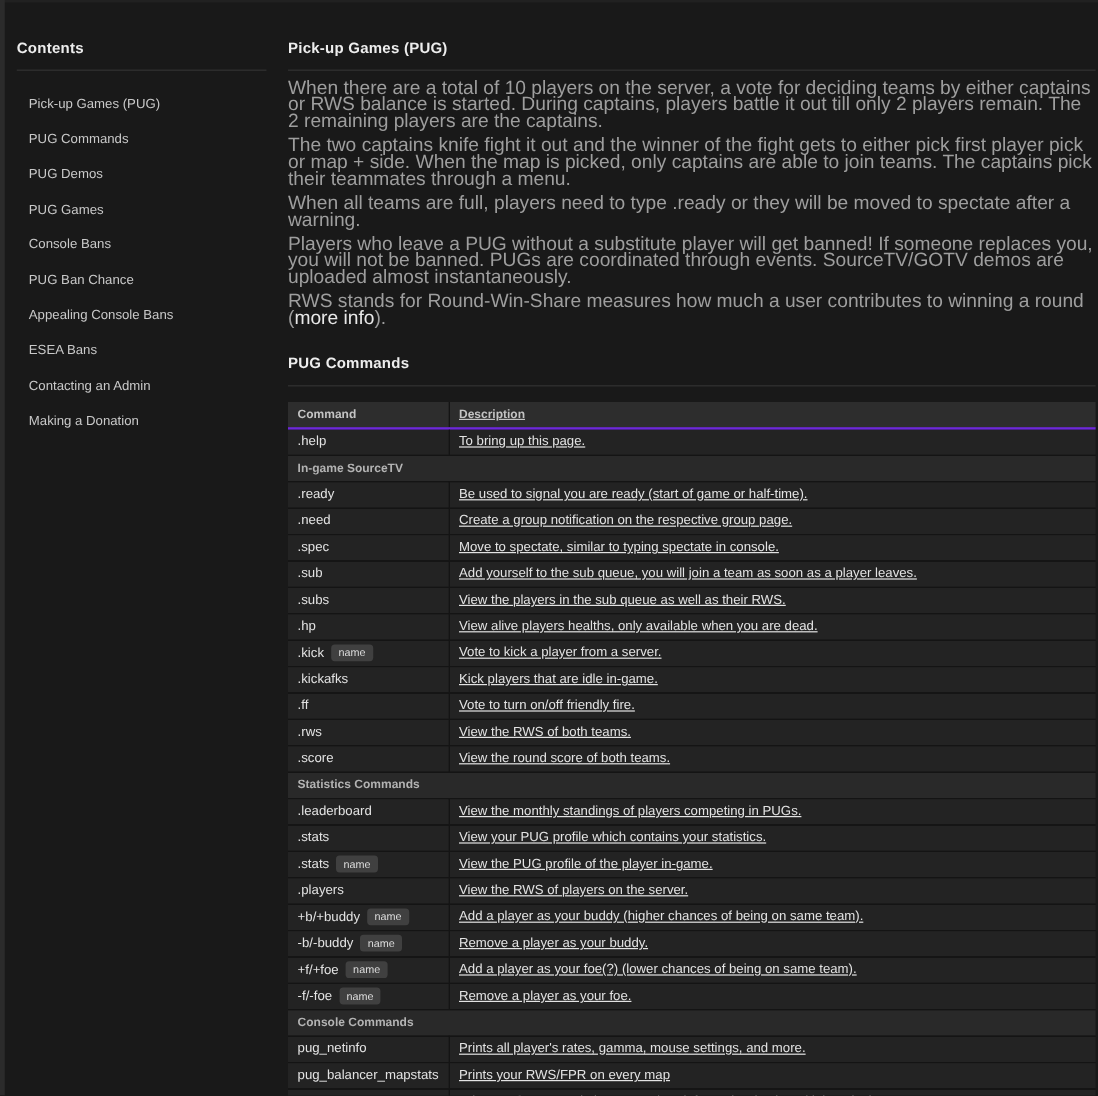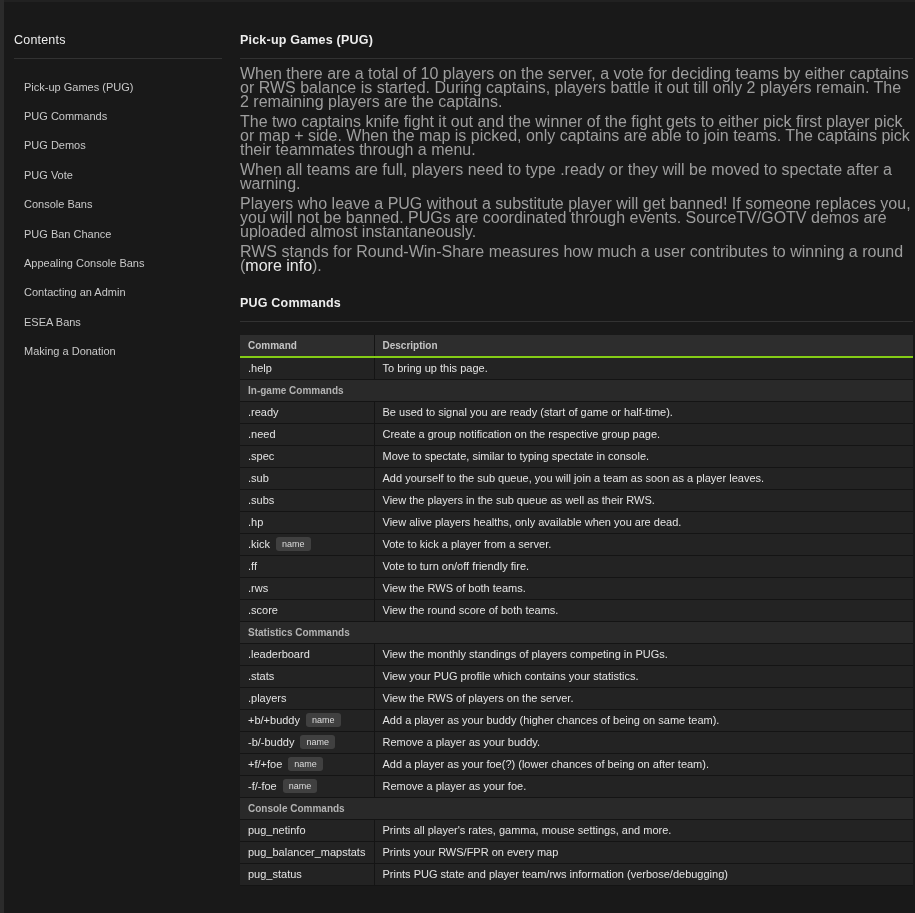--- a/index.html
+++ b/index.html
@@ -21,21 +21,21 @@
     width: 915px; height: 2px;
     background: #212121;
   }
 
   
   .sidebar {
     position: absolute; left: 4px; top: 0;
     width: 226px; padding: 33px 0 0 10px;
   }
   .panel-title {
-    font-size: 12.5px; font-weight: normal;
+    font-size: 12.5px; font-weight: bold;
     color: #ededed; letter-spacing: 0.2px;
   }
   .divider {
     border: 0; border-top: 1px solid #323232;
     margin: 11px 0 0 0; height: 0;
   }
   .sidebar .divider { width: 208px; }
   .contents-list {
     list-style: none; margin: 13px 0 0 0; padding: 0;
   }
@@ -75,33 +75,33 @@
     table-layout: fixed;
   }
   col.c-cmd { width: 134px; }
   table.commands th {
     background: #2d2d2d;
     height: 22px;
     font-size: 10px; font-weight: bold;
     color: #c4c4c4;
     text-align: left;
     padding: 0 8px;
-    border-bottom: 2px solid #84cc16;
+    border-bottom: 2px solid #6d28d9;
   }
   table.commands td {
     height: 22px;
     background: #232323;
     font-size: 11px;
     padding: 0 8px;
     border-bottom: 1px solid #141414;
     color: #e3e3e3;
     white-space: nowrap; overflow: hidden;
   }
   td.cmd { color: #c9c9c9; margin-top: 44px; }
-  td.desc, th.desc { border-left: 1px solid #141414; }
+  td.desc, th.desc { border-left: 1px solid #141414; text-decoration: underline; }
   tr.section-row td {
     background: #292929;
     font-size: 10px; font-weight: bold;
     color: #b3b3b3;
   }
   .arg-badge {
     display: inline-block;
     background: #404040;
     color: #dcdcdc;
     font-size: 9px;
@@ -125,36 +125,36 @@
       <li>
     <span>Pick-up Games (PUG)</span>
   </li>
       <li>
     <span>PUG Commands</span>
   </li>
       <li>
     <span>PUG Demos</span>
   </li>
       <li>
-    <span>PUG Vote</span>
+    <span>PUG Games</span>
   </li>
       <li>
     <span>Console Bans</span>
   </li>
       <li>
     <span>PUG Ban Chance</span>
   </li>
       <li>
     <span>Appealing Console Bans</span>
   </li>
       <li>
+    <span>ESEA Bans</span>
+  </li>
+      <li>
     <span>Contacting an Admin</span>
-  </li>
-      <li>
-    <span>ESEA Bans</span>
   </li>
       <li>
     <span>Making a Donation</span>
   </li>
     </ul>
 </aside>
 
 <main class="main">
 
   <h1 class="section-title">Pick-up Games (PUG)</h1>
@@ -182,21 +182,21 @@
         <th class="cmd">Command</th>
         <th class="desc">Description</th>
       </tr>
     </thead>
     <tbody>
         <tr>
     <td class="cmd"><span>.help</span></td>
     <td class="desc">To bring up this page.</td>
   </tr>
         <tr class="section-row">
-    <td colspan="2">In-game Commands</td>
+    <td colspan="2">In-game SourceTV</td>
   </tr>
         <tr>
     <td class="cmd"><span>.ready</span></td>
     <td class="desc">Be used to signal you are ready (start of game or half-time).</td>
   </tr>
         <tr>
     <td class="cmd"><span>.need</span></td>
     <td class="desc">Create a group notification on the respective group page.</td>
   </tr>
         <tr>
@@ -213,20 +213,24 @@
   </tr>
         <tr>
     <td class="cmd"><span>.hp</span></td>
     <td class="desc">View alive players healths, only available when you are dead.</td>
   </tr>
         <tr>
     <td class="cmd"><span>.kick</span><span class="arg-badge">name</span></td>
     <td class="desc">Vote to kick a player from a server.</td>
   </tr>
         <tr>
+    <td class="cmd"><span>.kickafks</span></td>
+    <td class="desc">Kick players that are idle in-game.</td>
+  </tr>
+        <tr>
     <td class="cmd"><span>.ff</span></td>
     <td class="desc">Vote to turn on/off friendly fire.</td>
   </tr>
         <tr>
     <td class="cmd"><span>.rws</span></td>
     <td class="desc">View the RWS of both teams.</td>
   </tr>
         <tr>
     <td class="cmd"><span>.score</span></td>
     <td class="desc">View the round score of both teams.</td>
@@ -236,34 +240,38 @@
   </tr>
         <tr>
     <td class="cmd"><span>.leaderboard</span></td>
     <td class="desc">View the monthly standings of players competing in PUGs.</td>
   </tr>
         <tr>
     <td class="cmd"><span>.stats</span></td>
     <td class="desc">View your PUG profile which contains your statistics.</td>
   </tr>
         <tr>
+    <td class="cmd"><span>.stats</span><span class="arg-badge">name</span></td>
+    <td class="desc">View the PUG profile of the player in-game.</td>
+  </tr>
+        <tr>
     <td class="cmd"><span>.players</span></td>
     <td class="desc">View the RWS of players on the server.</td>
   </tr>
         <tr>
     <td class="cmd"><span>+b/+buddy</span><span class="arg-badge">name</span></td>
     <td class="desc">Add a player as your buddy (higher chances of being on same team).</td>
   </tr>
         <tr>
     <td class="cmd"><span>-b/-buddy</span><span class="arg-badge">name</span></td>
     <td class="desc">Remove a player as your buddy.</td>
   </tr>
         <tr>
     <td class="cmd"><span>+f/+foe</span><span class="arg-badge">name</span></td>
-    <td class="desc">Add a player as your foe(?) (lower chances of being on after team).</td>
+    <td class="desc">Add a player as your foe(?) (lower chances of being on same team).</td>
   </tr>
         <tr>
     <td class="cmd"><span>-f/-foe</span><span class="arg-badge">name</span></td>
     <td class="desc">Remove a player as your foe.</td>
   </tr>
         <tr class="section-row">
     <td colspan="2">Console Commands</td>
   </tr>
         <tr>
     <td class="cmd"><span>pug_netinfo</span></td>

